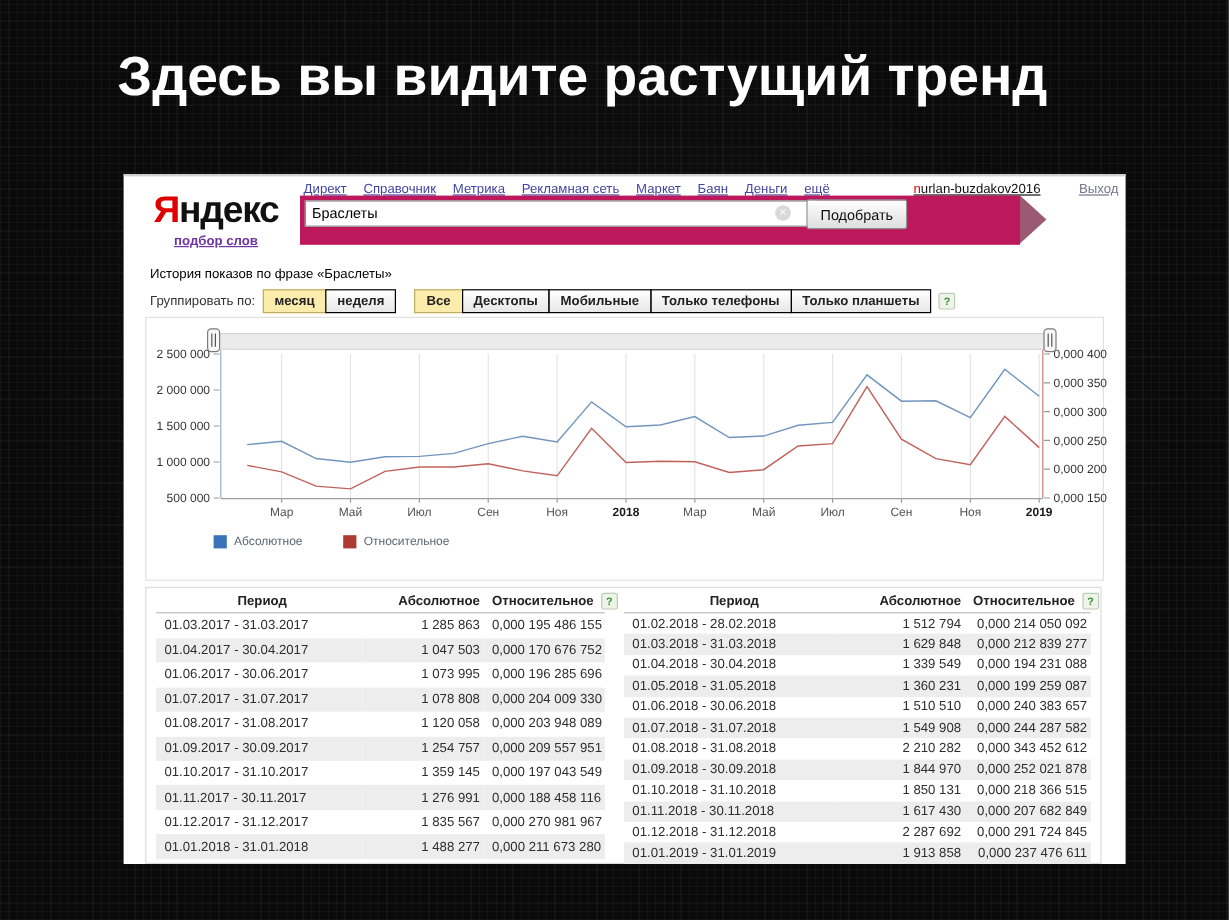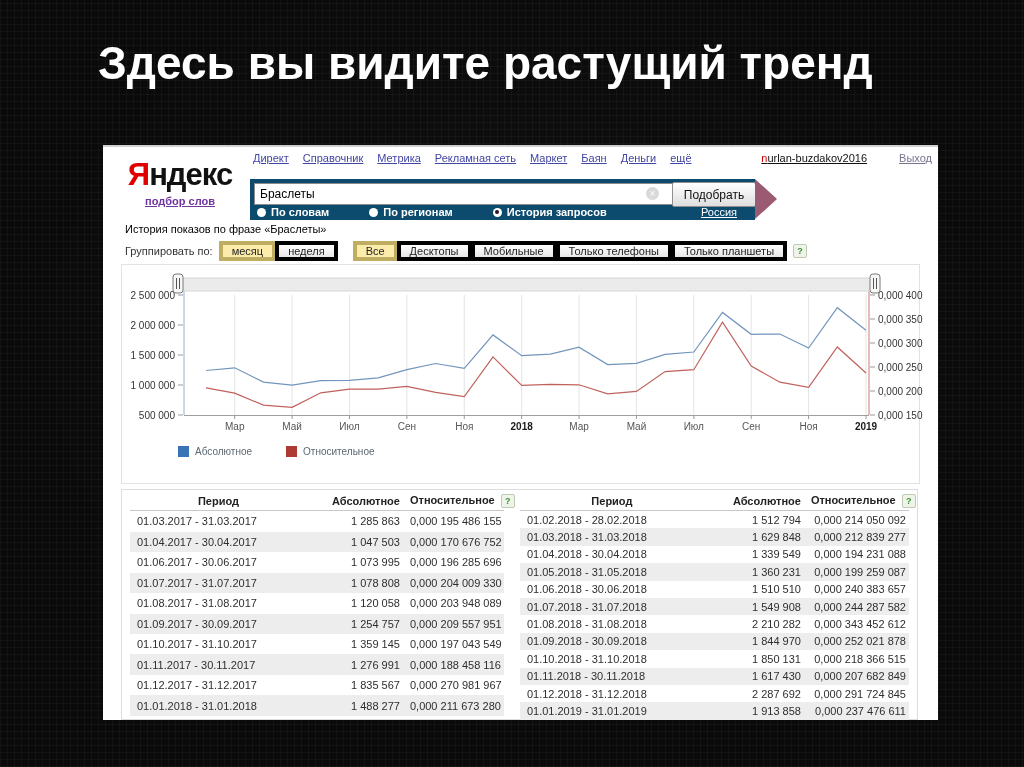--- a/index.html
+++ b/index.html
@@ -29,43 +29,43 @@
   .nav-spacer{flex:1;}
   .user-link{font-weight:400;color:#111;text-decoration:underline;cursor:pointer;white-space:nowrap;}
   .user-first{color:#d90000;}
   .logout-link{color:#75758d;text-decoration:underline;cursor:pointer;margin-left:32px;}
   
   .logo-block{position:absolute;left:22px;top:12px;width:110px;text-align:center;}
   .logo-text{font-size:31px;font-weight:700;letter-spacing:-1px;color:#111;line-height:1;}
   .logo-ya{color:#e00000;}
   .logo-sub{display:inline-block;margin-top:5px;color:#6f35a0;font-weight:700;font-size:11px;text-decoration:underline;cursor:pointer;}
   
-  .search-wrap{position:absolute;left:147px;top:32px;width:505px;height:41px;background:#0c4a6e;}
+  .search-wrap{position:absolute;left:147px;top:16px;width:600px;height:41px;background:#be185d;}
   .search-wrap:after{content:"";position:absolute;right:-22px;top:0;
     border-left:22px solid #9a5b72;border-top:20.5px solid transparent;border-bottom:20.5px solid transparent;}
   .search-input{position:absolute;left:4px;top:4px;width:402px;height:20px;border:1px solid #8b8b8b;
     background:#fff;font-size:12px;padding:0 18px 0 5px;font-family:"Liberation Sans",sans-serif;color:#000;}
   .clear-icon{position:absolute;left:396px;top:8px;width:13px;height:13px;border-radius:50%;
     background:#d9d9d9;color:#fff;font-size:10px;line-height:13px;text-align:center;cursor:pointer;}
   .search-btn{position:absolute;left:422px;top:3px;width:84px;height:25px;
     background:linear-gradient(#ffffff,#dedede);border:1px solid #8f8f8f;border-radius:2px;
     font-size:12px;color:#111;cursor:pointer;font-family:"Liberation Sans",sans-serif;}
   .radio-row{position:absolute;left:7px;right:4px;bottom:2px;display:flex;align-items:center;color:#fff;font-weight:700;}
   .radio-group{display:flex;gap:40px;}
   .radio-item{display:flex;align-items:center;gap:5px;cursor:pointer;white-space:nowrap;}
   .radio-circle{width:9px;height:9px;border-radius:50%;background:#fff;position:relative;}
   .radio-circle.sel:after{content:"";position:absolute;left:2.5px;top:2.5px;width:4px;height:4px;border-radius:50%;background:#2b121c;}
   .region-link{margin-left:auto;margin-right:14px;color:#fff;text-decoration:underline;cursor:pointer;font-weight:400;}
   
   .page-heading{position:absolute;left:22px;top:76px;font-size:11px;color:#000;}
   .filter-row{position:absolute;left:22px;top:94px;display:flex;align-items:center;height:19px;}
   .filter-label{color:#333;margin-right:7px;}
   .seg-btn{height:20px;padding:0 9px;background:linear-gradient(#ffffff,#e7e7e7);
-    border:4px solid #000000;font-size:11px;color:#222;cursor:pointer;margin-left:-1px;
-    font-family:"Liberation Sans",sans-serif;}
+    border:1px solid #000000;font-size:11px;color:#222;cursor:pointer;margin-left:-1px;
+    font-family:"Liberation Sans",sans-serif;font-weight:bold;}
   .seg-btn.active{background:#fcecab;border-color:#bfae62;}
   .tab-group{display:flex;margin-left:16px;}
   .help-badge{display:inline-block;width:12px;height:12px;margin-left:6px;border:1px solid #bccbb2;
     background:#eef4e8;color:#3f8d3f;font-size:9px;line-height:12px;text-align:center;border-radius:2px;
     font-weight:700;cursor:pointer;vertical-align:middle;}
   
   .chart-box{position:absolute;left:18px;top:117px;width:797px;height:218px;border:1px solid #e2e2e2;background:#fff;}
   .chart-box svg{position:absolute;left:0;top:0;overflow:visible;}
   .legend{position:absolute;left:56px;top:181px;display:flex;gap:34px;}
   .legend-item{display:flex;align-items:center;gap:6px;font-size:10px;color:#5b6770;cursor:pointer;}
@@ -106,28 +106,20 @@
 
   <div class="logo-block">
     <div class="logo-text"><span class="logo-ya">Я</span><span>ндекс</span></div>
     <span class="logo-sub">подбор слов</span>
   </div>
 
   <div class="search-wrap">
     <input class="search-input" value="Браслеты" style="">
     <span class="clear-icon">×</span>
     <button class="search-btn">Подобрать</button>
-    <div class="radio-row">
-      <div class="radio-group">
-          <span class="radio-item"><span class="radio-circle"></span>По словам</span>
-          <span class="radio-item"><span class="radio-circle"></span>По регионам</span>
-          <span class="radio-item"><span class="radio-circle sel"></span>История запросов</span>
-        </div>
-      <span class="region-link">Россия</span>
-    </div>
   </div>
 
   <div class="page-heading">История показов по фразе «Браслеты»</div>
 
   <div class="filter-row">
     <span class="filter-label">Группировать по:</span>
     <div class="tab-group" style="margin-left:0;">
         <button class="seg-btn active">месяц</button>
         <button class="seg-btn">неделя</button>
       </div>

